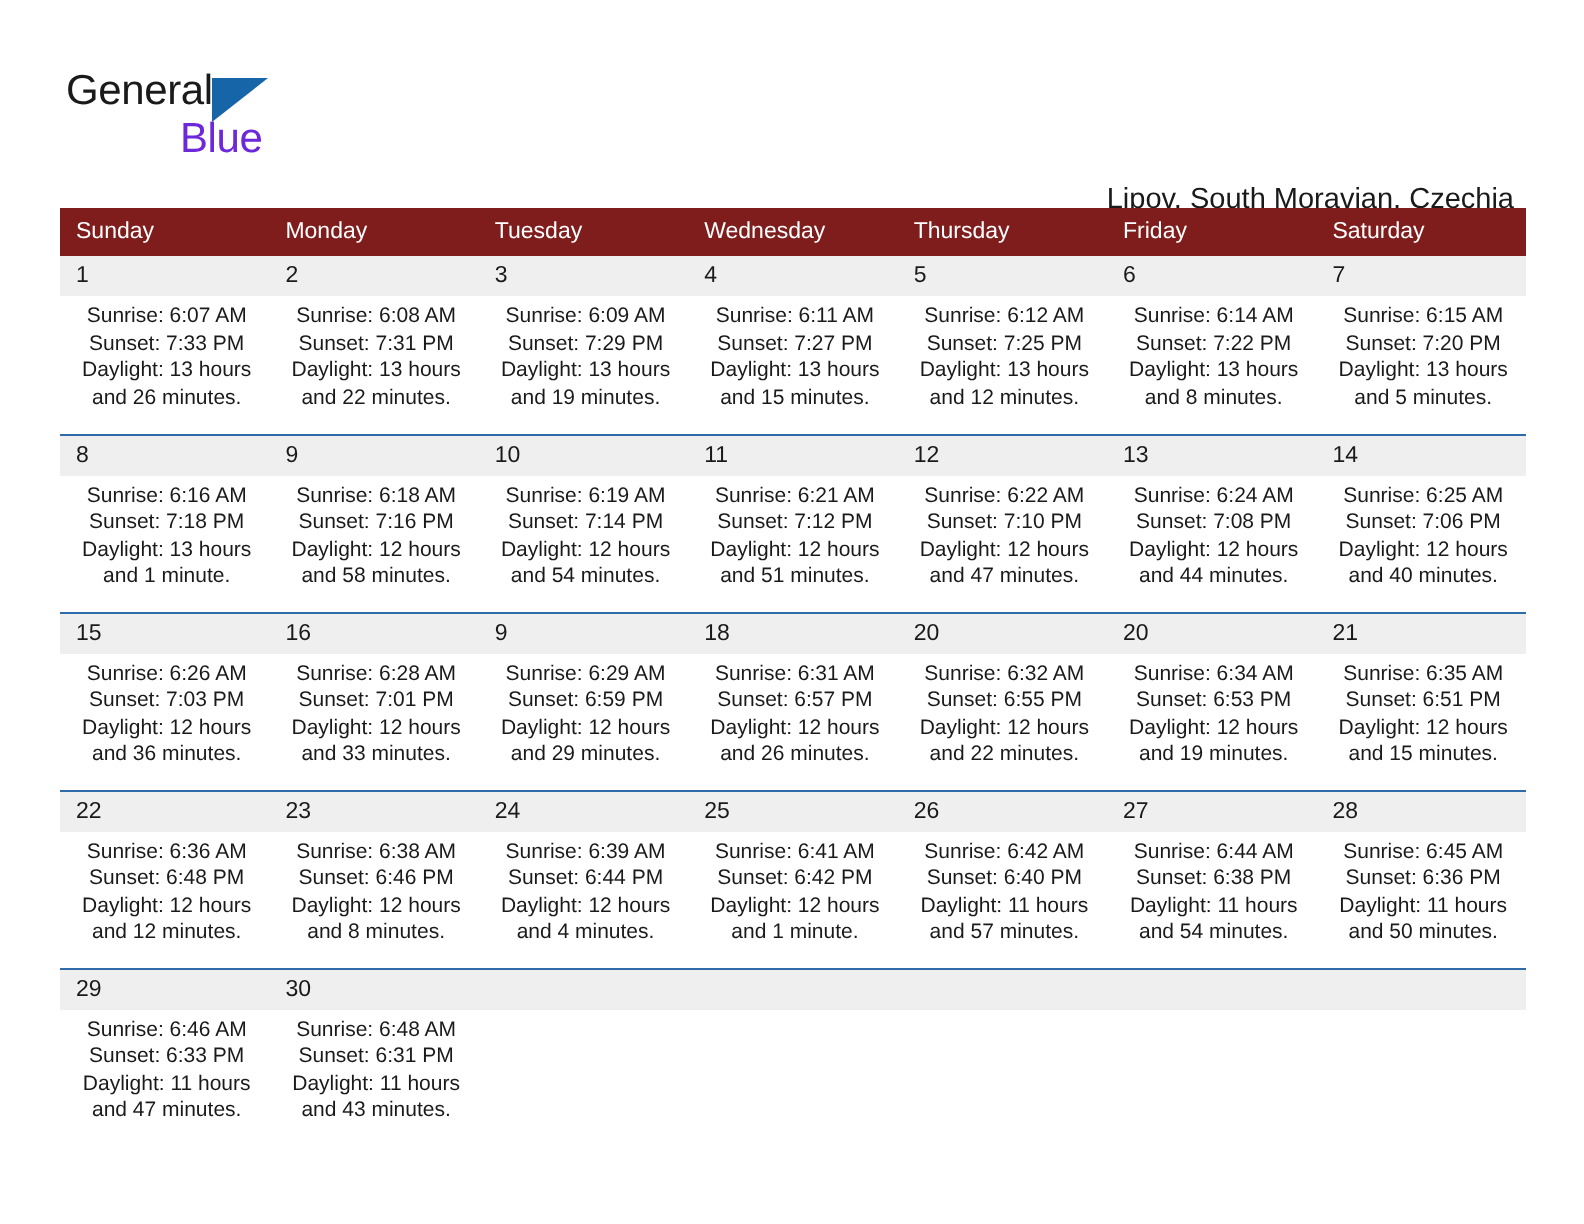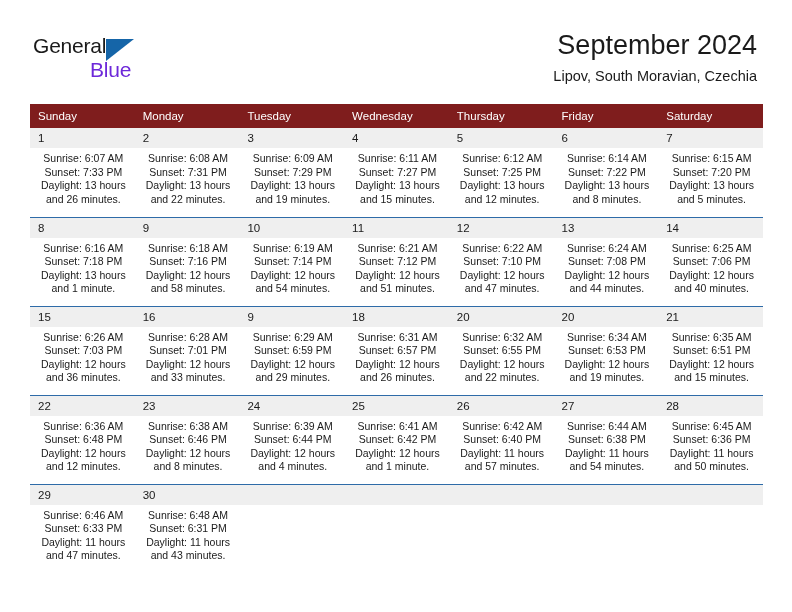--- a/index.html
+++ b/index.html
@@ -70,21 +70,21 @@
     top: 29px;
     font-size: 27px;
     color: #1a1a1a;
     text-align: right;
     line-height: 32px;
     white-space: nowrap;
   }
   .subtitle {
     position: absolute;
     right: 35px;
-    top: 68px;
+    top: 92px;
     font-size: 14.5px;
     color: #1a1a1a;
     text-align: right;
     line-height: 17px;
     white-space: nowrap;
   }
 
   
   .calendar {
     position: absolute;
@@ -147,21 +147,20 @@
 <div class="page">
 
   <div class="header">
 
     <div class="logo">
       <span class="logo-general">General</span>
       <span class="logo-tri"></span>
       <span class="logo-blue">Blue</span>
     </div>
 
-    <div class="title">September 2024</div>
     <div class="subtitle">Lipov, South Moravian, Czechia</div>
   </div>
 
   <div class="calendar">
     <table class="cal">
       <thead>
         <tr>
           <th>Sunday</th>
           <th>Monday</th>
           <th>Tuesday</th>

